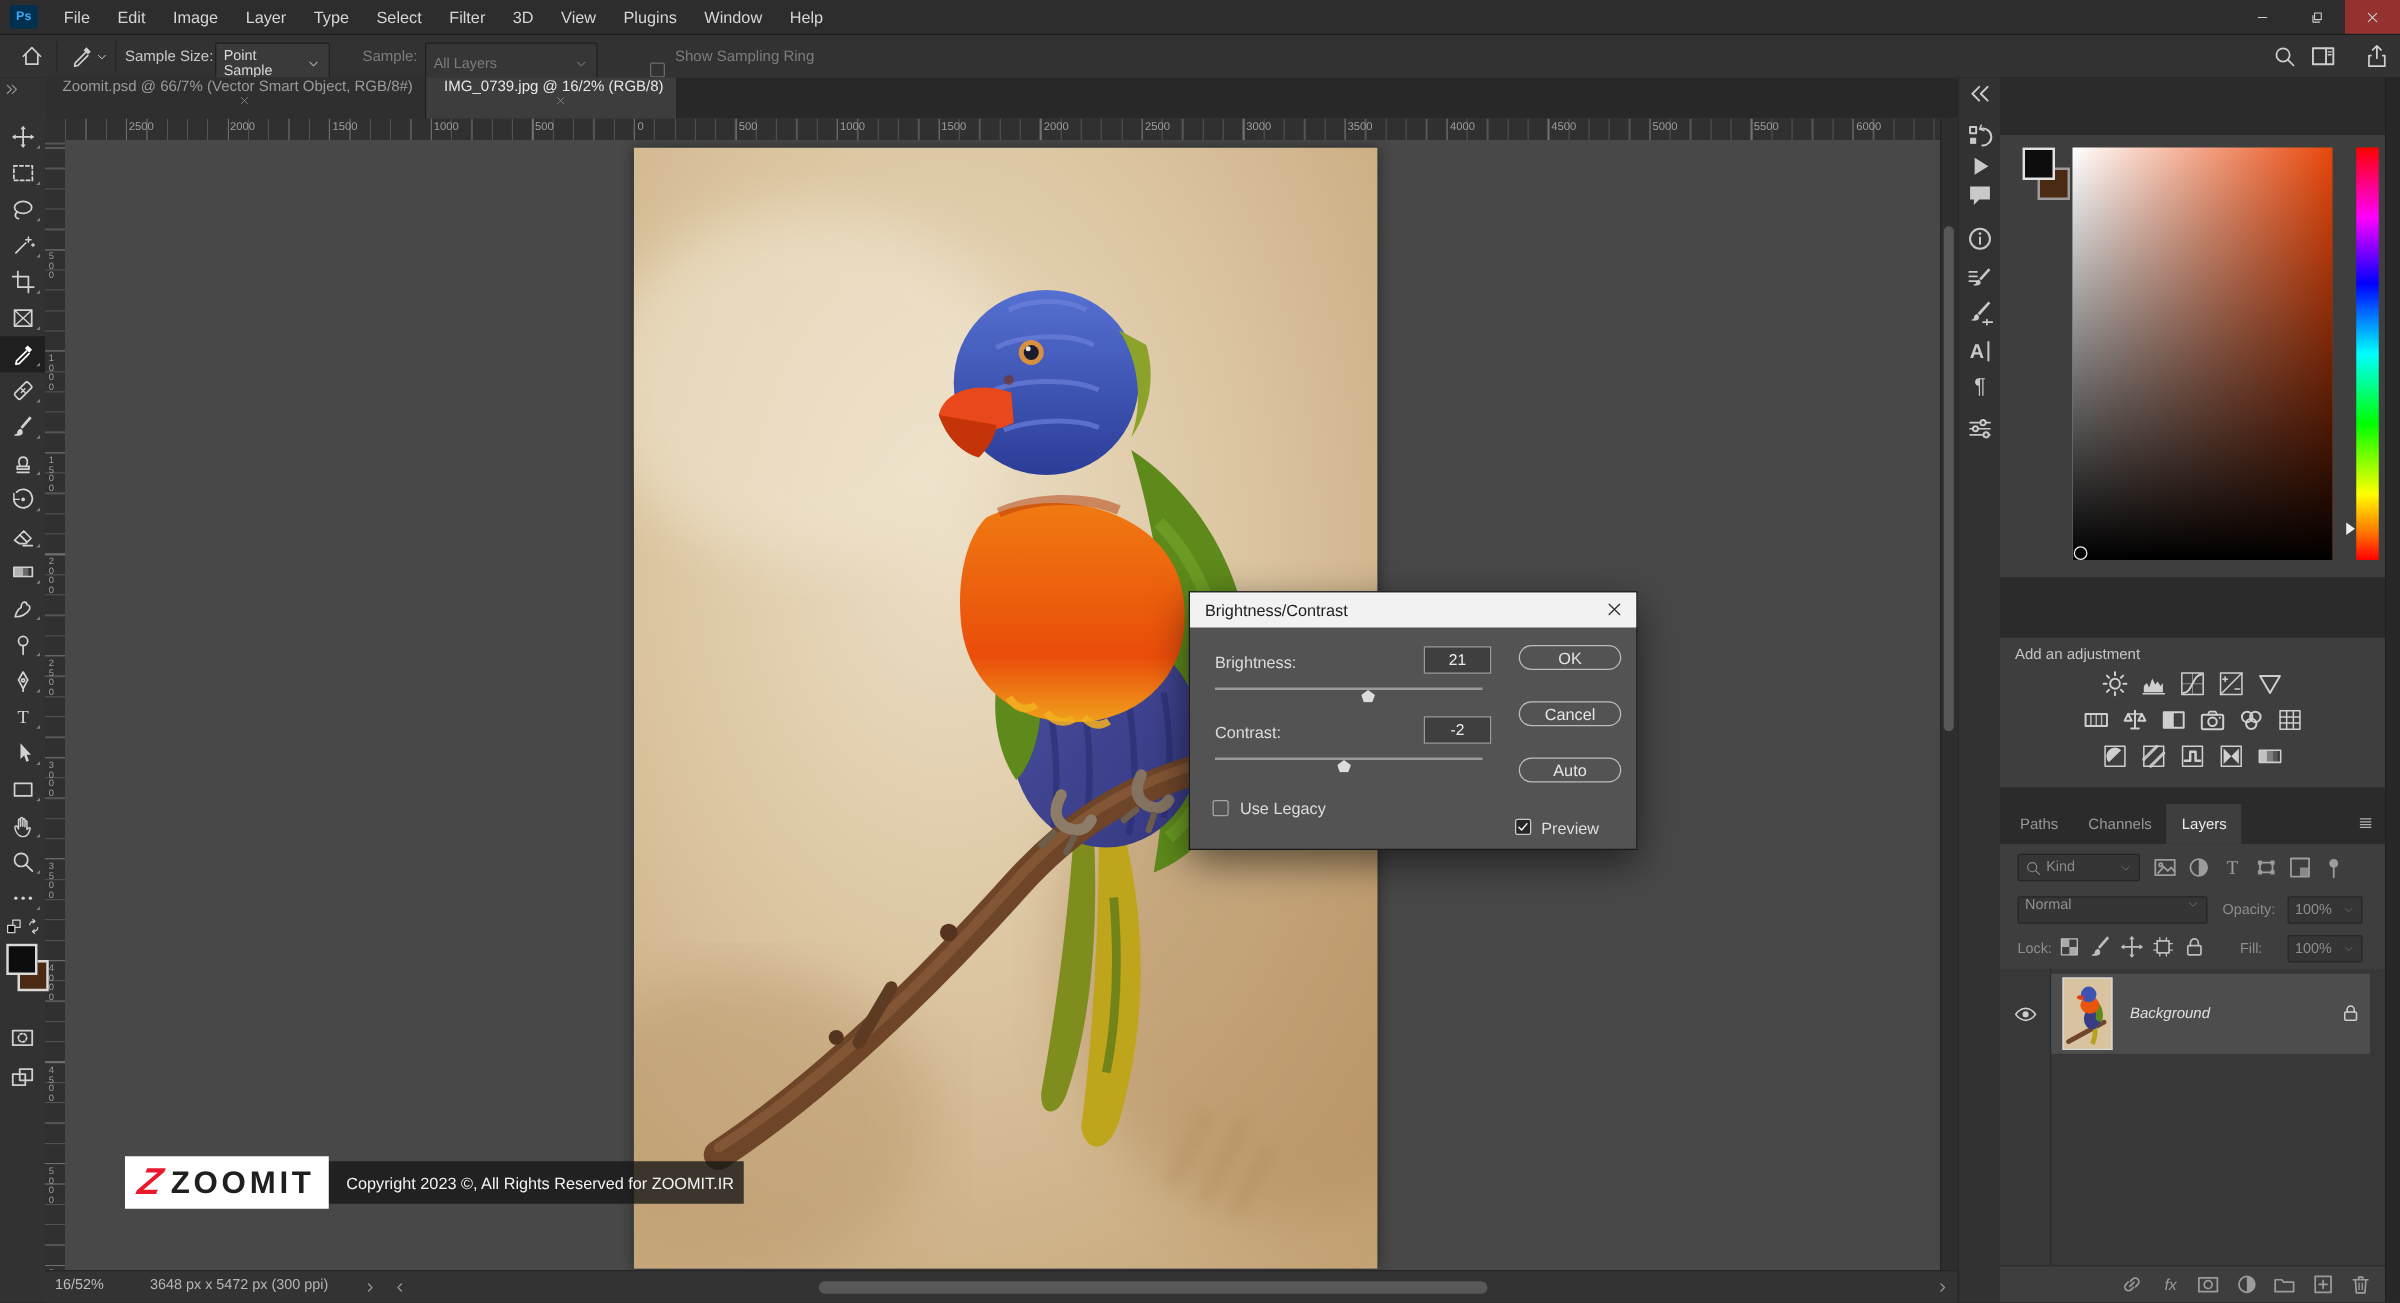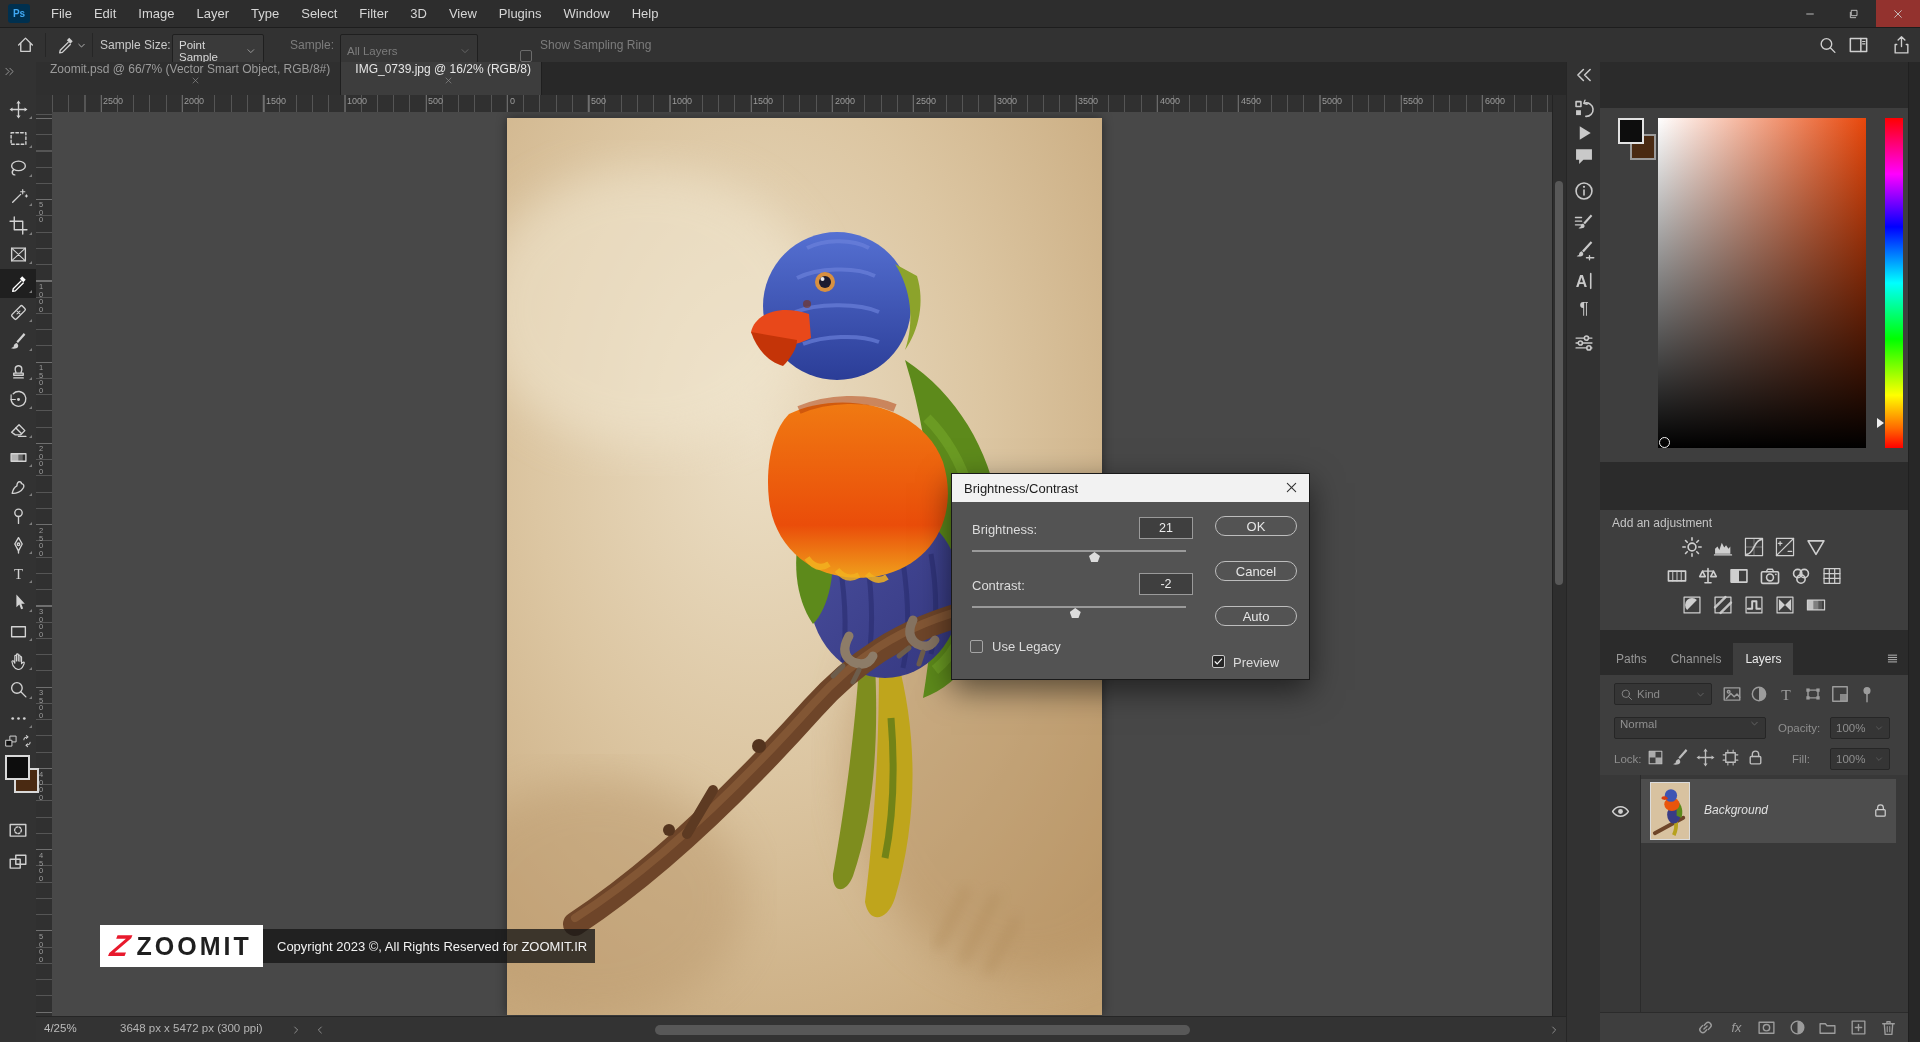--- a/index.html
+++ b/index.html
@@ -601,21 +601,21 @@
       <div id="wm-bar" data-name="copyright-bar">
         <span data-name="copyright-text">Copyright 2023 ©, All Rights Reserved for ZOOMIT.IR</span>
       </div>
     </div>
 
     <div id="vscroll" data-name="vertical-scrollbar">
         <div class="thumb" data-name="vertical-scrollbar-thumb"></div>
       </div>
 
     <div id="dock-bottom" data-name="status-bar">
-      <span class="zoomval" data-name="zoom-level-field">4/25%</span>
+      <span class="zoomval" data-name="zoom-level-field">16/52%</span>
       <span class="docinfo" data-name="document-info">3648 px x 5472 px (300 ppi)</span>
       <span class="chev" style="left:254px;" data-name="status-chevron-icon" data-icon="chevron-right">
           <svg viewBox="0 0 18 18" fill="none" stroke="currentColor" stroke-width="1.3" stroke-linecap="round" stroke-linejoin="round">
             <path d="M7 4.5L11.5 9 7 13.5"></path>
           </svg>
         </span>
       <span class="chev" style="left:278px;" data-name="scroll-left-icon" data-icon="chevron-left">
           <svg viewBox="0 0 18 18" fill="none" stroke="currentColor" stroke-width="1.3" stroke-linecap="round" stroke-linejoin="round">
             <path d="M11 4.5L6.5 9 11 13.5"></path>
           </svg>

